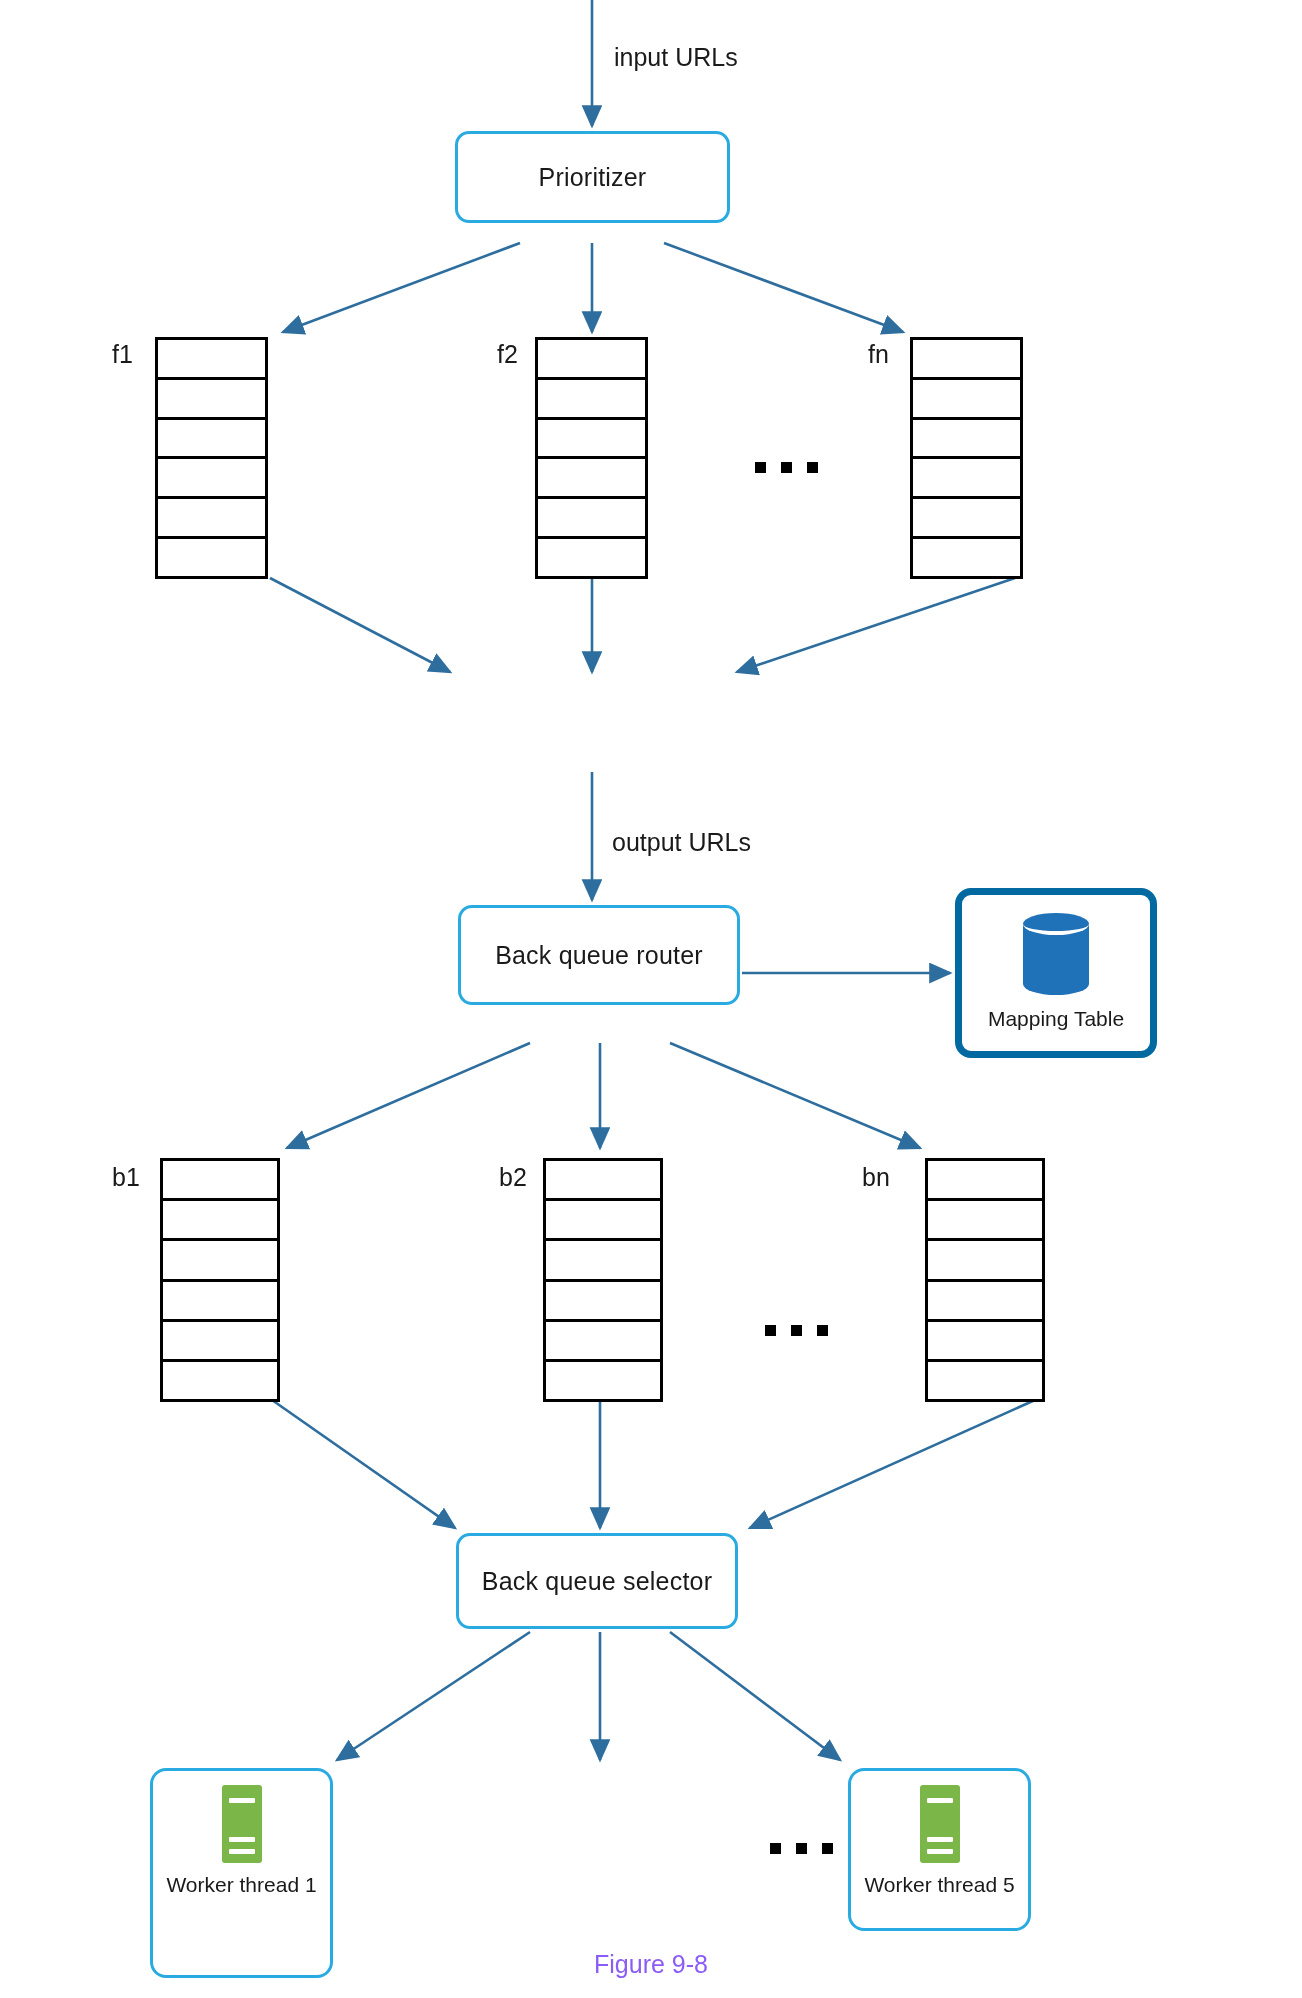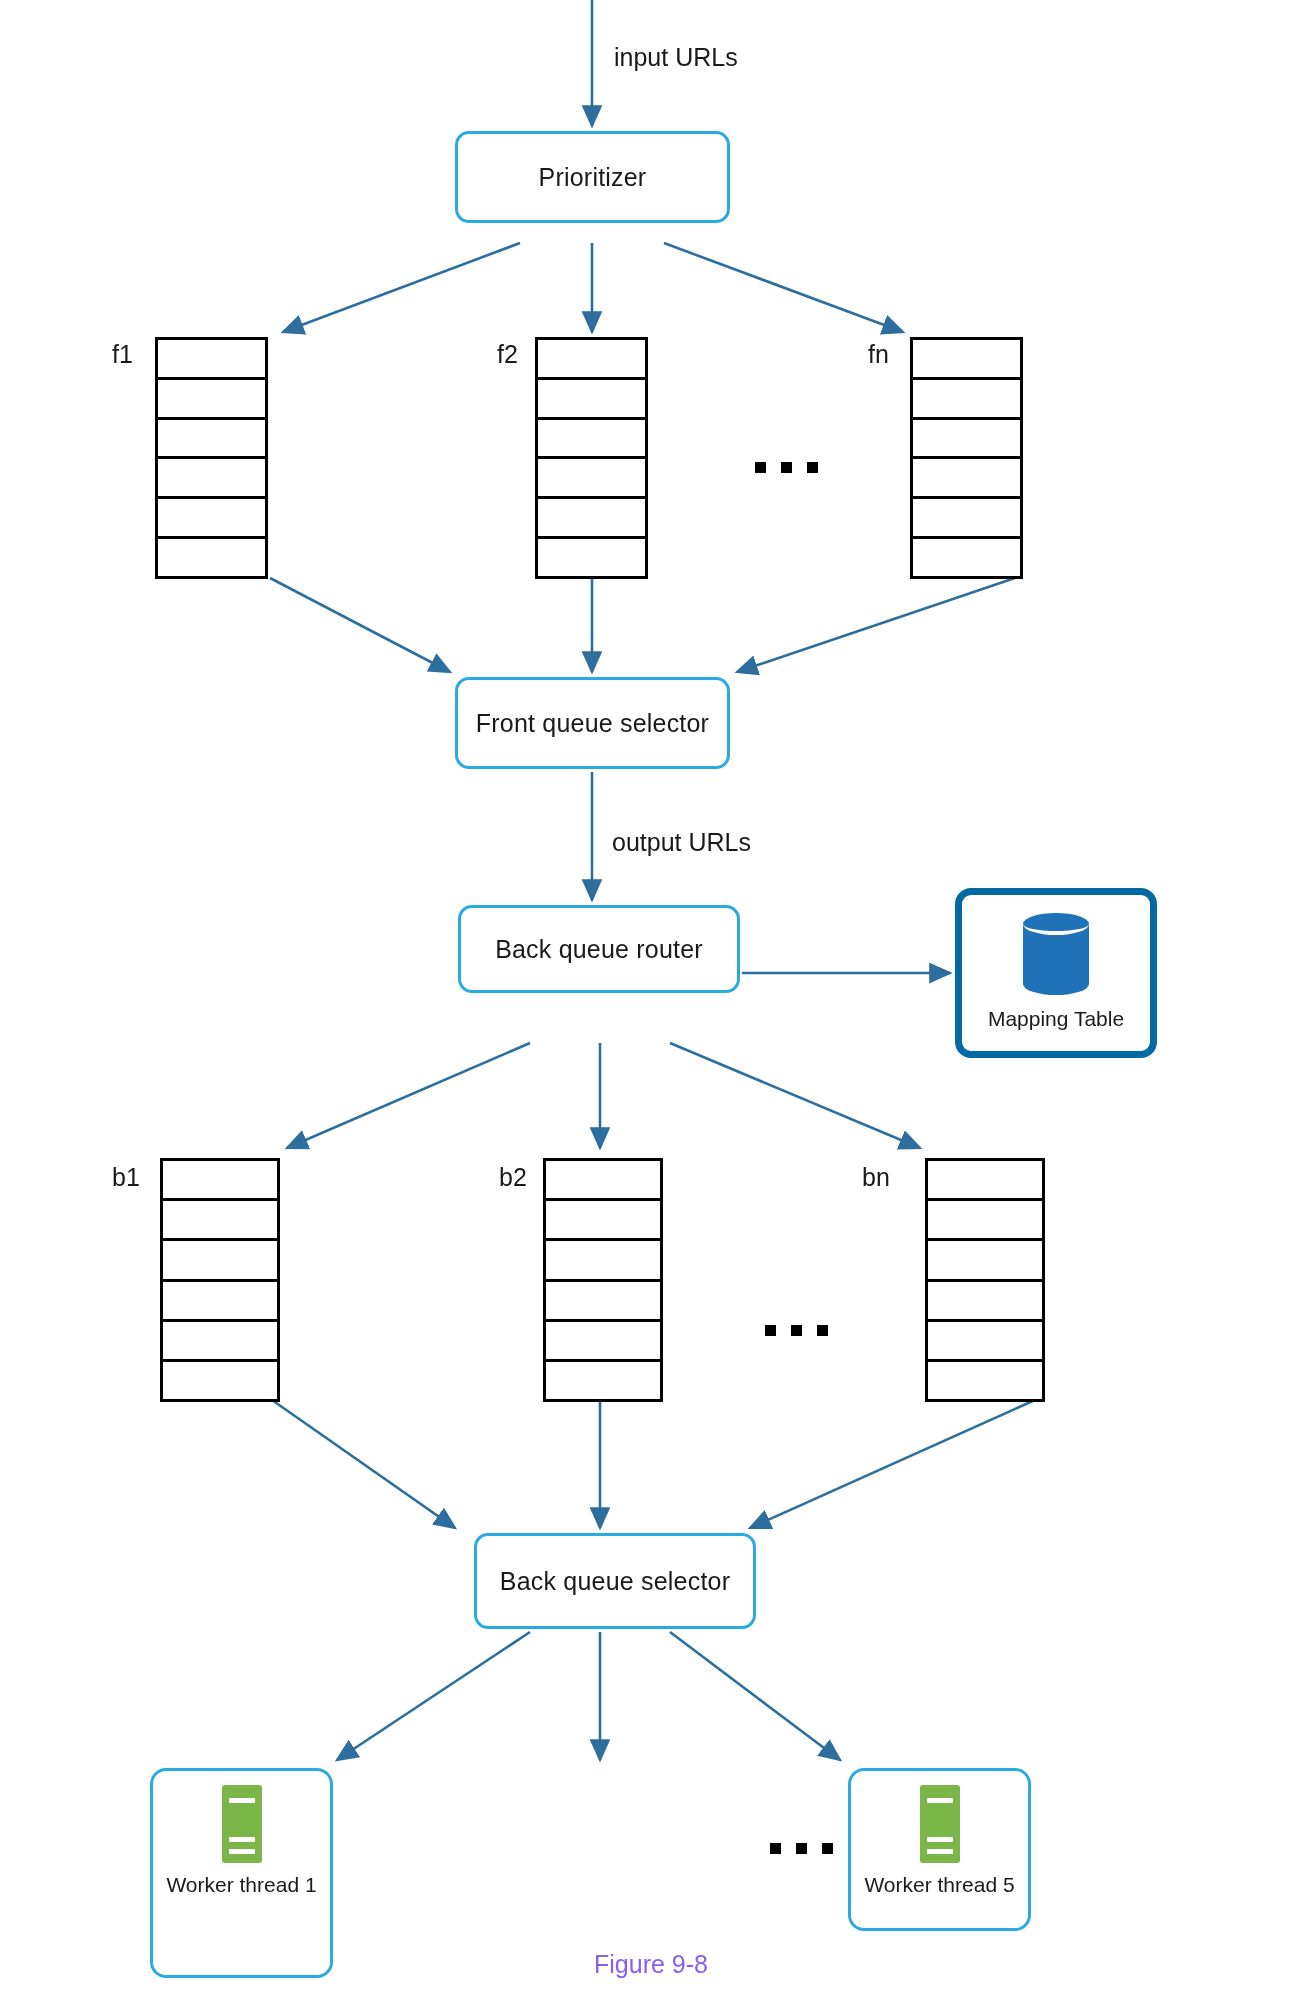--- a/index.html
+++ b/index.html
@@ -243,23 +243,22 @@
   <div class="qlabel" style="left:868px; top:340px;">fn</div>
   <div class="queue" style="left:910px; top:337px; width:113px; height:242px;">
     <div class="cell"></div>
     <div class="cell"></div>
     <div class="cell"></div>
     <div class="cell"></div>
     <div class="cell"></div>
     <div class="cell"></div>
   </div>
 
-  <div class="rbox" style="left:455px; top:677px; width:275px; height:92px;">Front queue selector</div>
-
-  <div class="rbox" style="left:458px; top:905px; width:282px; height:88px;">Back queue router</div>
+
+  <div class="rbox" style="left:458px; top:905px; width:282px; height:100px;">Back queue router</div>
 
   <div class="mapbox" style="left:955px; top:888px; width:202px; height:170px;">
     <div class="cyl">
       <div class="bot"></div>
       <div class="body"></div>
       <div class="top"></div>
     </div>
     <div class="mlabel">Mapping Table</div>
   </div>
 
@@ -292,21 +291,21 @@
   <div class="qlabel" style="left:862px; top:1163px;">bn</div>
   <div class="queue" style="left:925px; top:1158px; width:120px; height:244px;">
     <div class="cell"></div>
     <div class="cell"></div>
     <div class="cell"></div>
     <div class="cell"></div>
     <div class="cell"></div>
     <div class="cell"></div>
   </div>
 
-  <div class="rbox" style="left:474px; top:1533px; width:282px; height:96px;">Back queue selector</div>
+  <div class="rbox" style="left:456px; top:1533px; width:282px; height:96px;">Back queue selector</div>
 
   <div class="worker" style="left:150px; top:1768px; width:183px; height:210px;">
     <div class="srv">
       <span class="b1"></span>
         <span class="b2"></span>
         <span class="b3"></span>
     </div>
     <div class="wlabel">Worker thread 1</div>
   </div>
 

